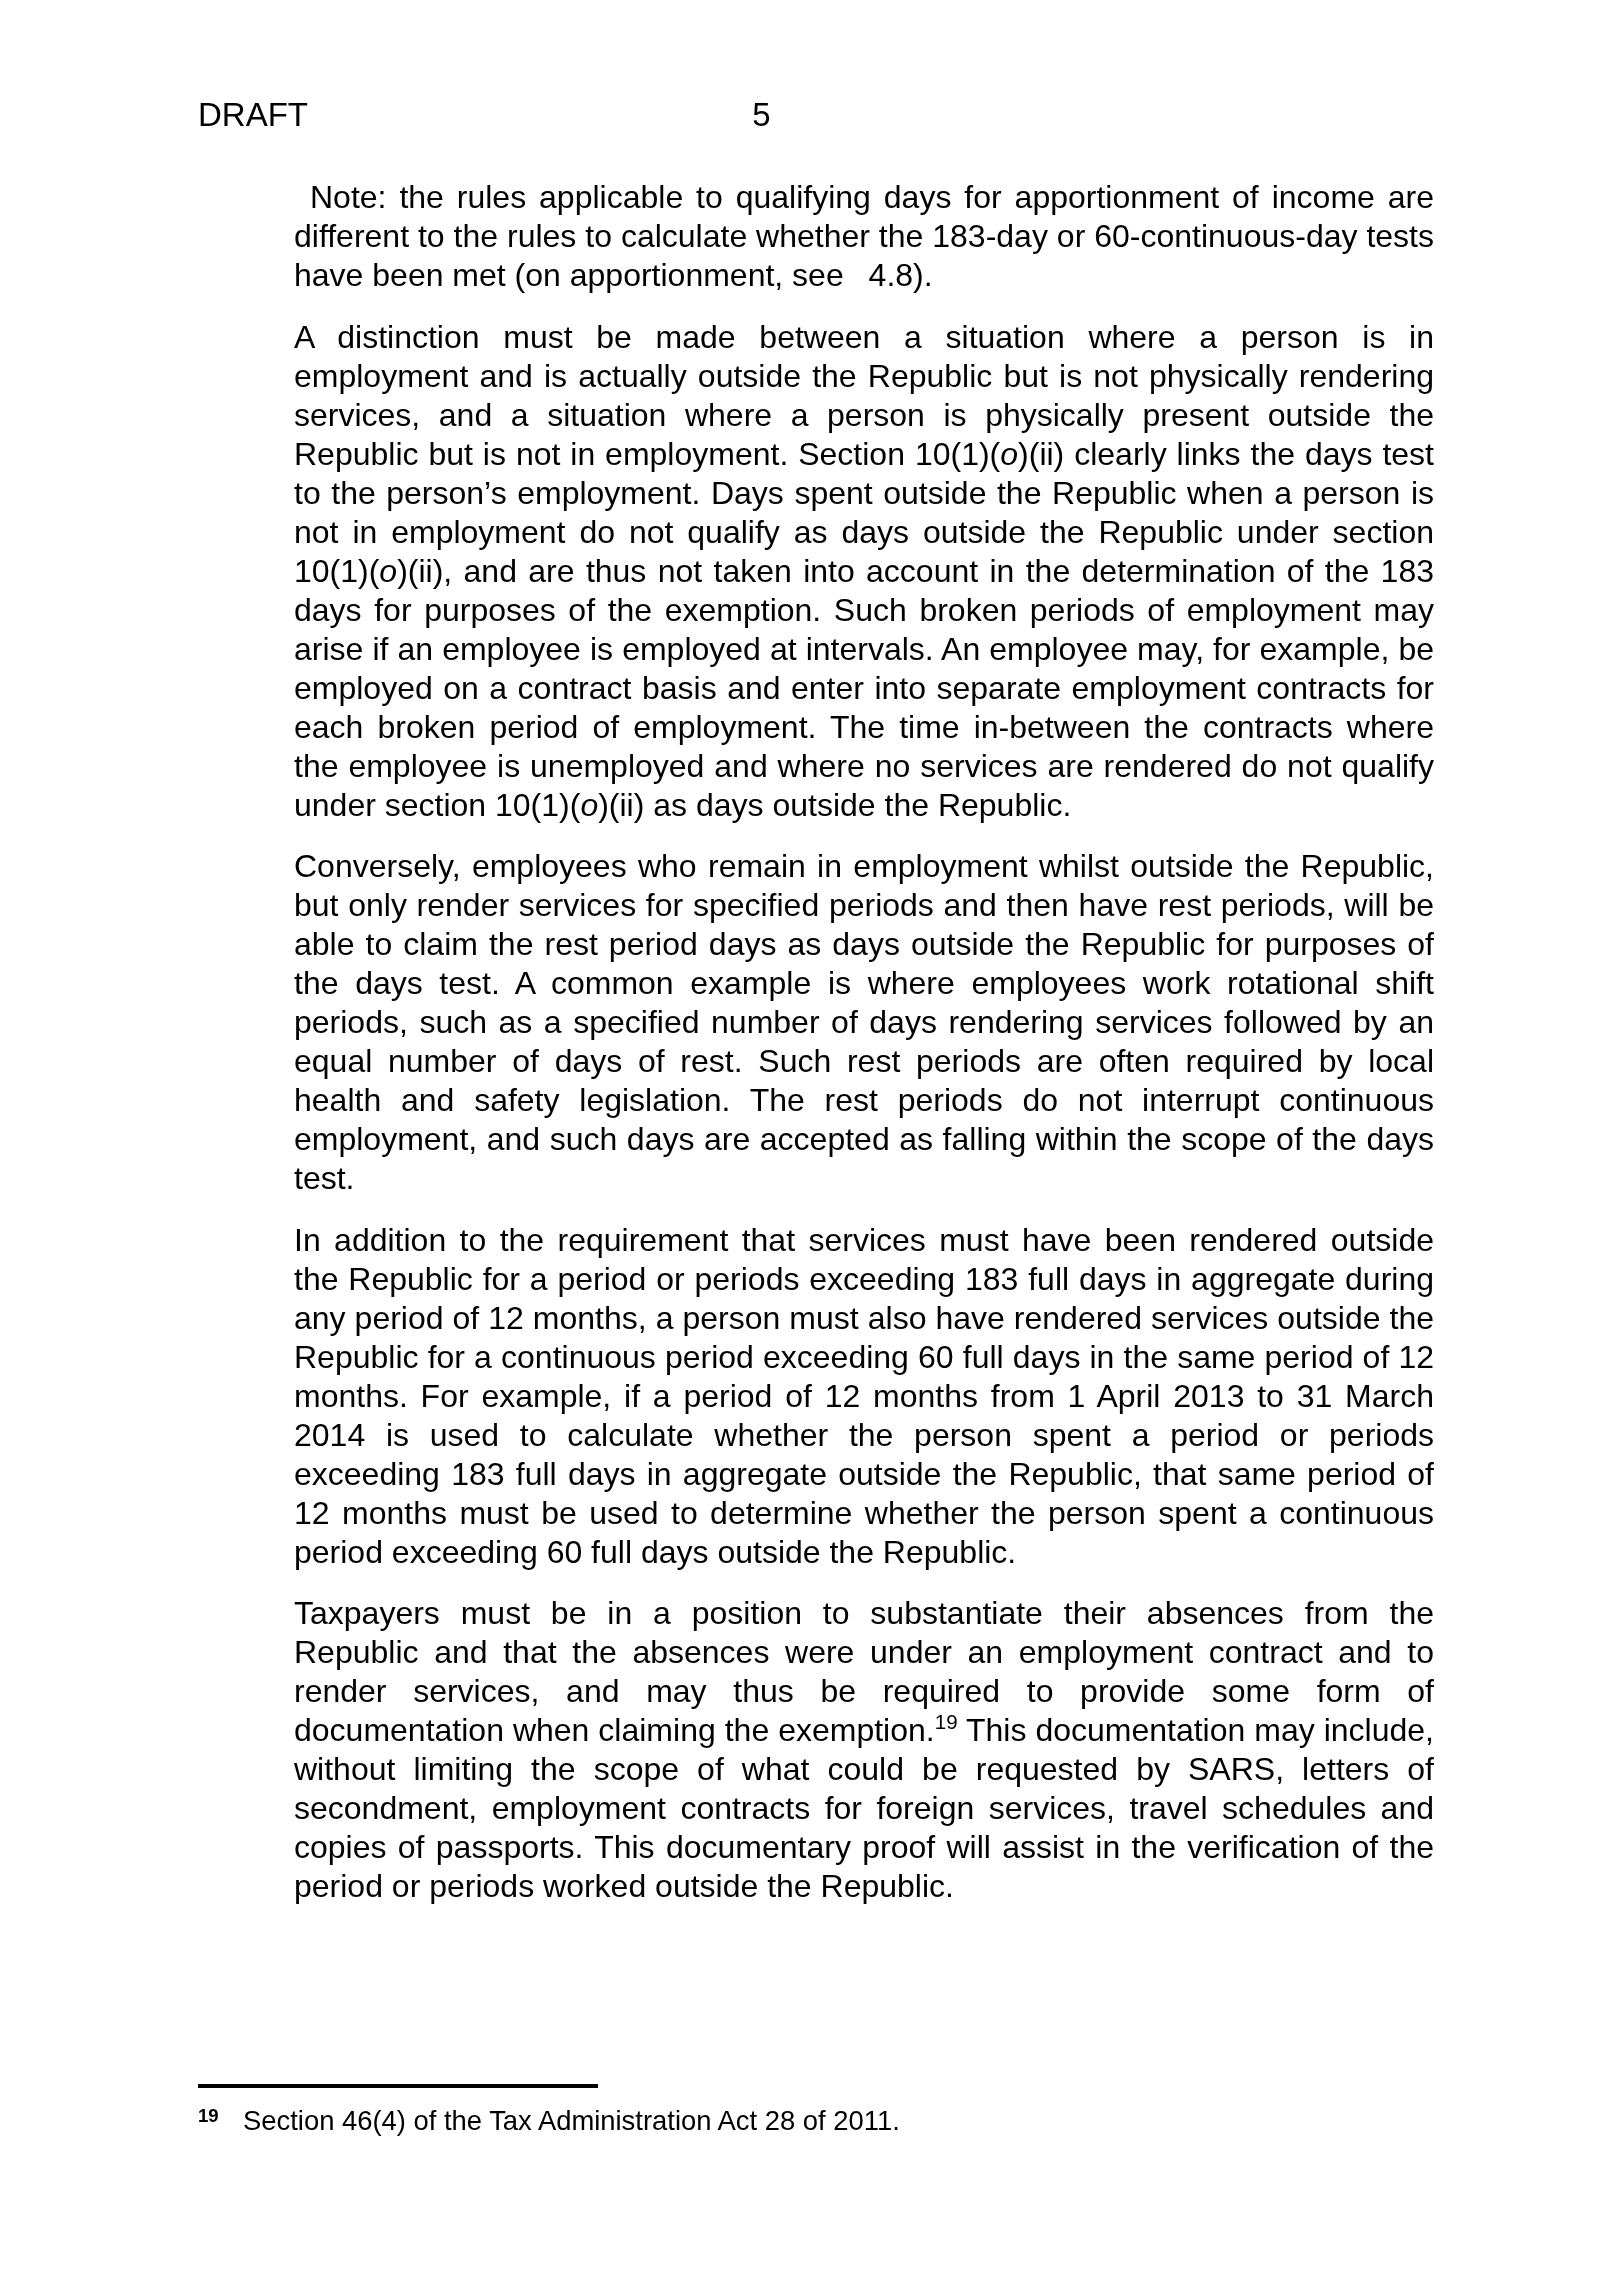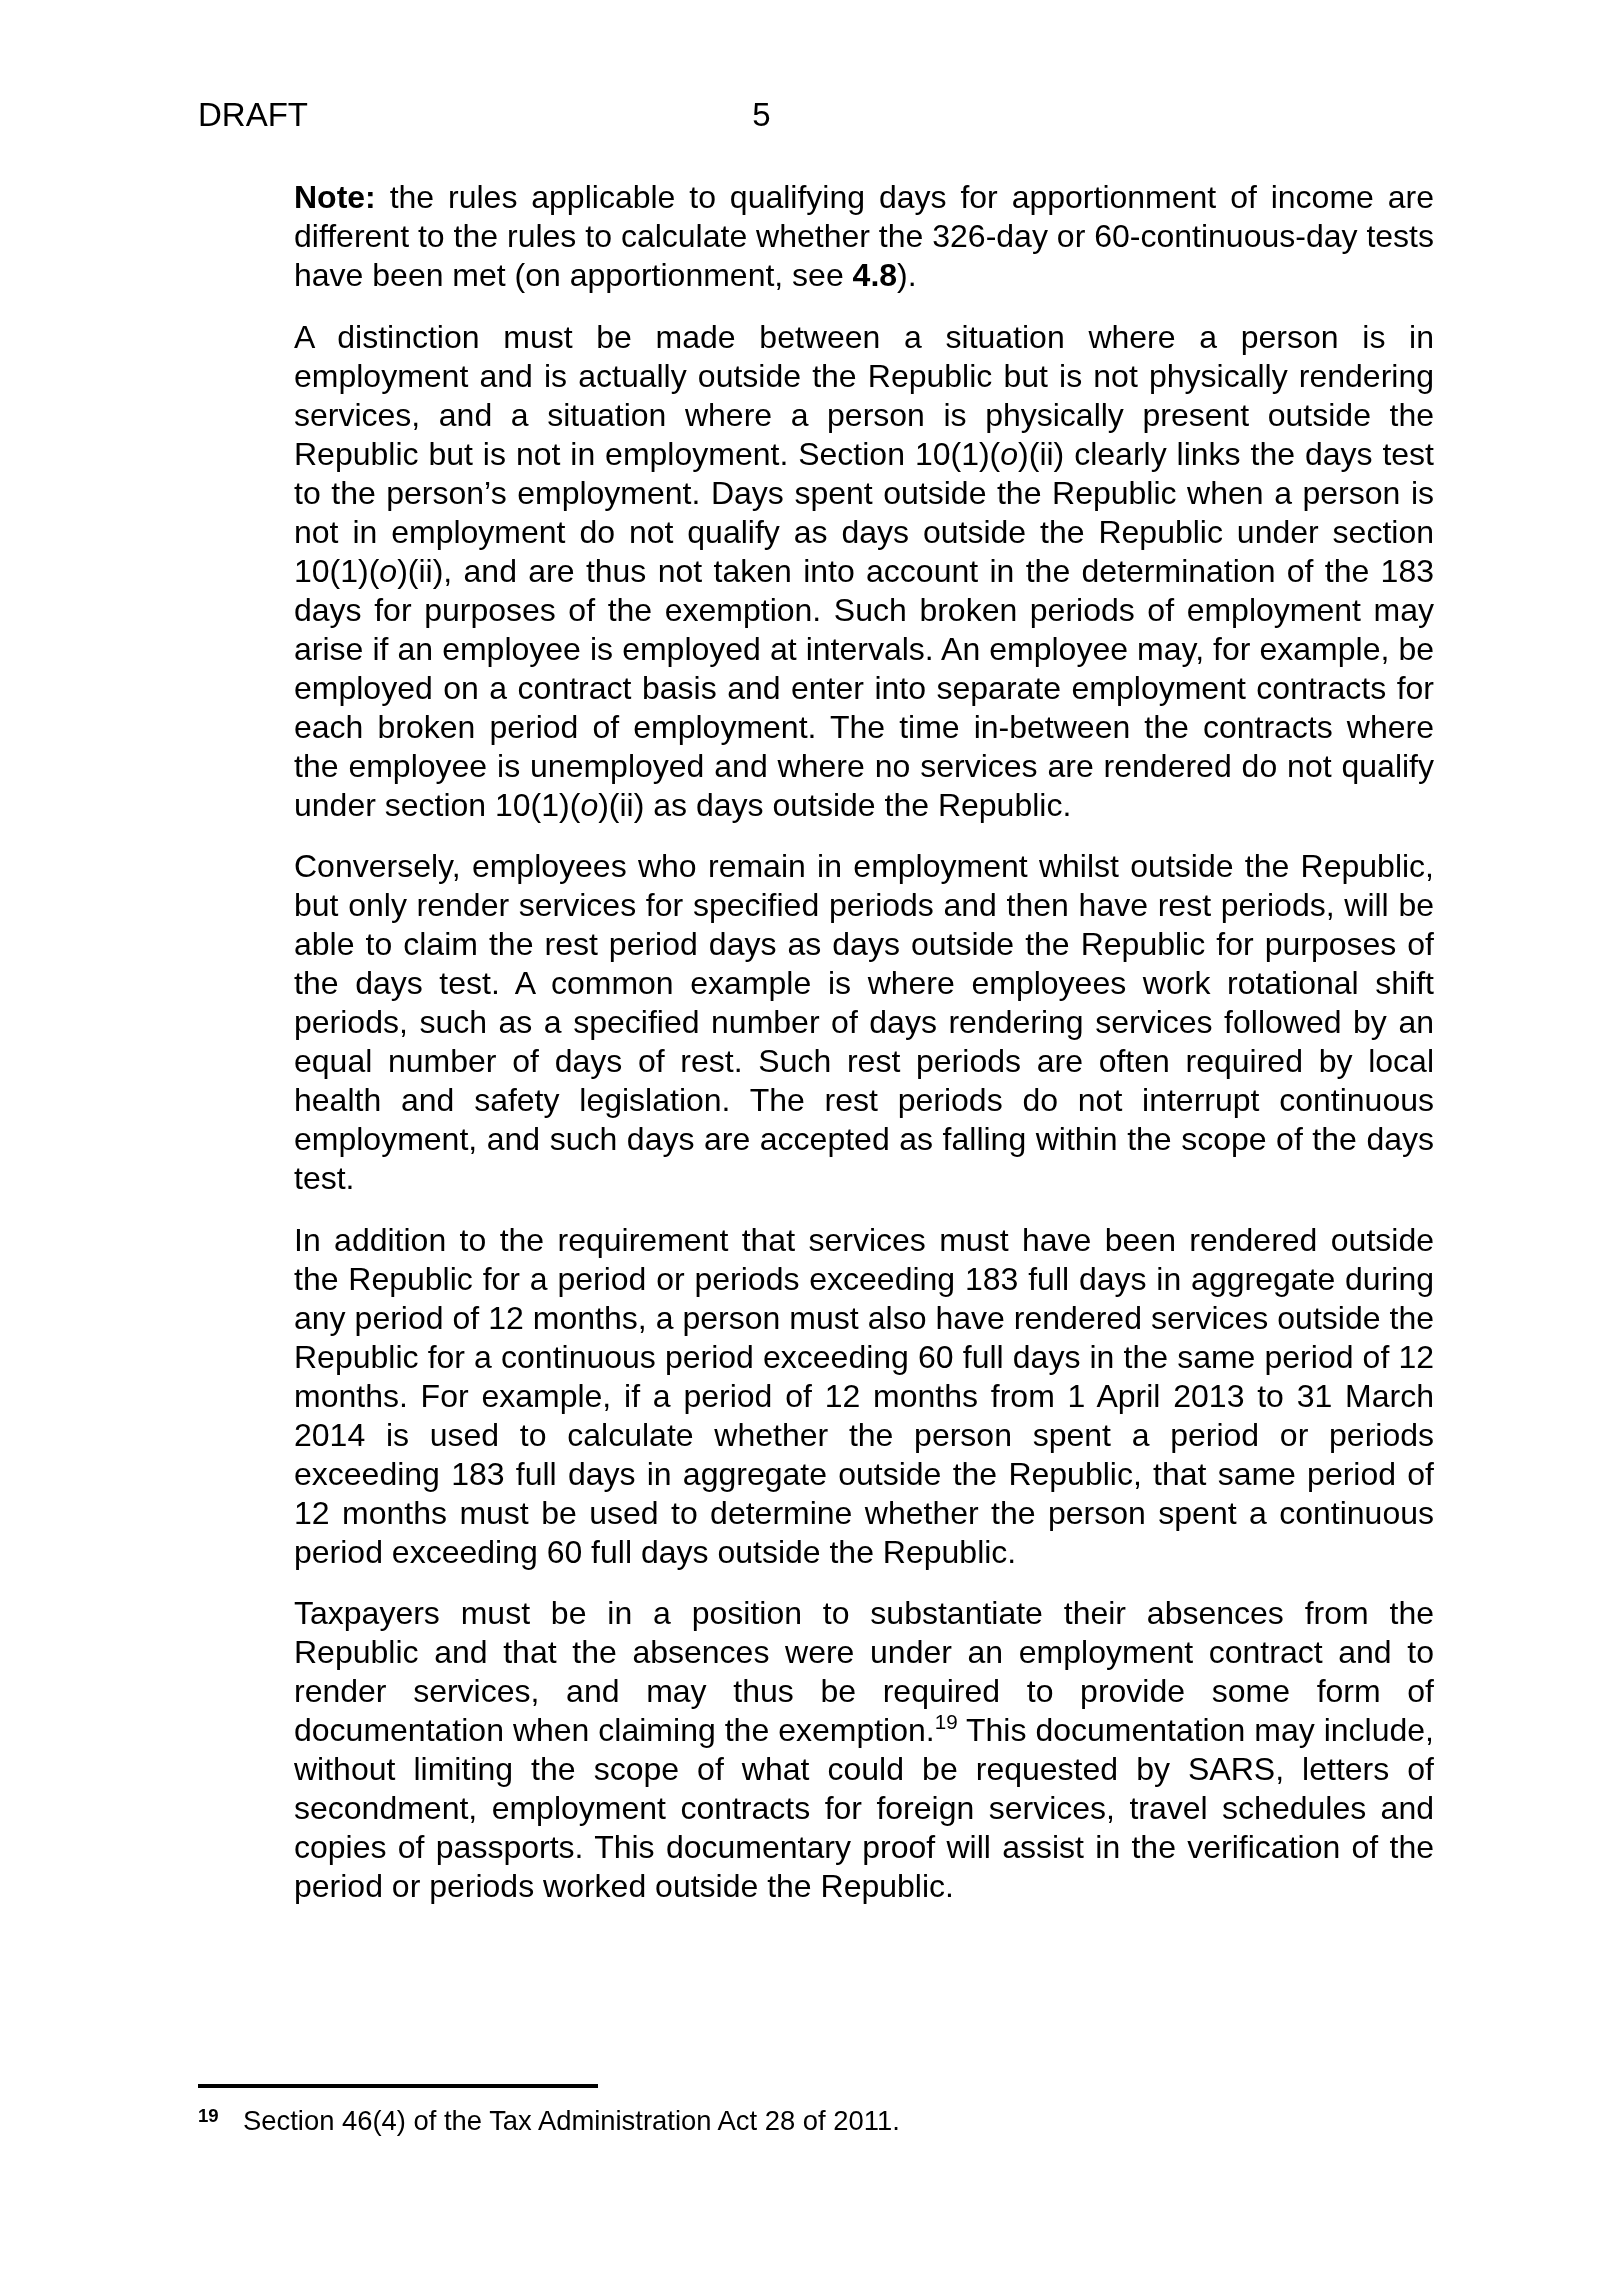--- a/index.html
+++ b/index.html
@@ -52,21 +52,21 @@
   }
   .doc-body p.heading {
     font-style: italic;
     text-align: left;
   }
   .doc-body sup {
     font-size: 20.6px;
     line-height: 0;
     vertical-align: super;
   }
-  .run-bold   { font-weight: bold; }
+  .run-bold   { font-weight: normal; margin-left: 16px; }
   .run-italic { font-style: italic; }
   .footnote-area {
     position: absolute;
     left: 198px;
     top: 2084px;
     width: 1235px;
   }
   .footnote-rule {
     width: 400px;
     height: 3.9px;
@@ -93,21 +93,21 @@
 <body>
 
 <div class="page">
 
   <div class="header">
     <span class="draft-label">DRAFT</span>
     <span class="page-number">5</span>
   </div>
 
   <div class="doc-body" id="doc-body">
-      <p class="body"><span class="run-bold">Note:</span><span> the rules applicable to qualifying days for apportionment of income are different to the rules to calculate whether the 326-day or 60-continuous-day tests have been met (on apportionment, see </span><span class="run-bold">4.8</span><span>).</span></p>
+      <p class="body"><span class="run-bold">Note:</span><span> the rules applicable to qualifying days for apportionment of income are different to the rules to calculate whether the 183-day or 60-continuous-day tests have been met (on apportionment, see </span><span class="run-bold">4.8</span><span>).</span></p>
       <p class="body"><span>A distinction must be made between a situation where a person is in employment and is actually outside the Republic but is not physically rendering services, and a situation where a person is physically present outside the Republic but is not in employment. Section 10(1)(</span><span class="run-italic">o</span><span>)(ii) clearly links the days test to the person’s employment. Days spent outside the Republic when a person is not in employment do not qualify as days outside the Republic under section 10(1)(</span><span class="run-italic">o</span><span>)(ii), and are thus not taken into account in the determination of the 183 days for purposes of the exemption. Such broken periods of employment may arise if an employee is employed at intervals. An employee may, for example, be employed on a contract basis and enter into separate employment contracts for each broken period of employment. The time in-between the contracts where the employee is unemployed and where no services are rendered do not qualify under section 10(1)(</span><span class="run-italic">o</span><span>)(ii) as days outside the Republic.</span></p>
       <p class="body"><span>Conversely, employees who remain in employment whilst outside the Republic, but only render services for specified periods and then have rest periods, will be able to claim the rest period days as days outside the Republic for purposes of the days test. A common example is where employees work rotational shift periods, such as a specified number of days rendering services followed by an equal number of days of rest. Such rest periods are often required by local health and safety legislation. The rest periods do not interrupt continuous employment, and such days are accepted as falling within the scope of the days test.</span></p>
       <p class="body"><span>In addition to the requirement that services must have been rendered outside the Republic for a period or periods exceeding 183 full days in aggregate during any period of 12 months, a person must also have rendered services outside the Republic for a continuous period exceeding 60 full days in the same period of 12 months. For example, if a period of 12 months from 1 April 2013 to 31 March 2014 is used to calculate whether the person spent a period or periods exceeding 183 full days in aggregate outside the Republic, that same period of 12 months must be used to determine whether the person spent a continuous period exceeding 60 full days outside the Republic.</span></p>
       <p class="body"><span>Taxpayers must be in a position to substantiate their absences from the Republic and that the absences were under an employment contract and to render services, and may thus be required to provide some form of documentation when claiming the exemption.</span><sup>19</sup><span> This documentation may include, without limiting the scope of what could be requested by SARS, letters of secondment, employment contracts for foreign services, travel schedules and copies of passports. This documentary proof will assist in the verification of the period or periods worked outside the Republic.</span></p>
     </div>
 
   <div class="footnote-area">
     <div class="footnote-rule"></div>
     <div class="footnote">
       <span class="footnote-marker">19</span>

